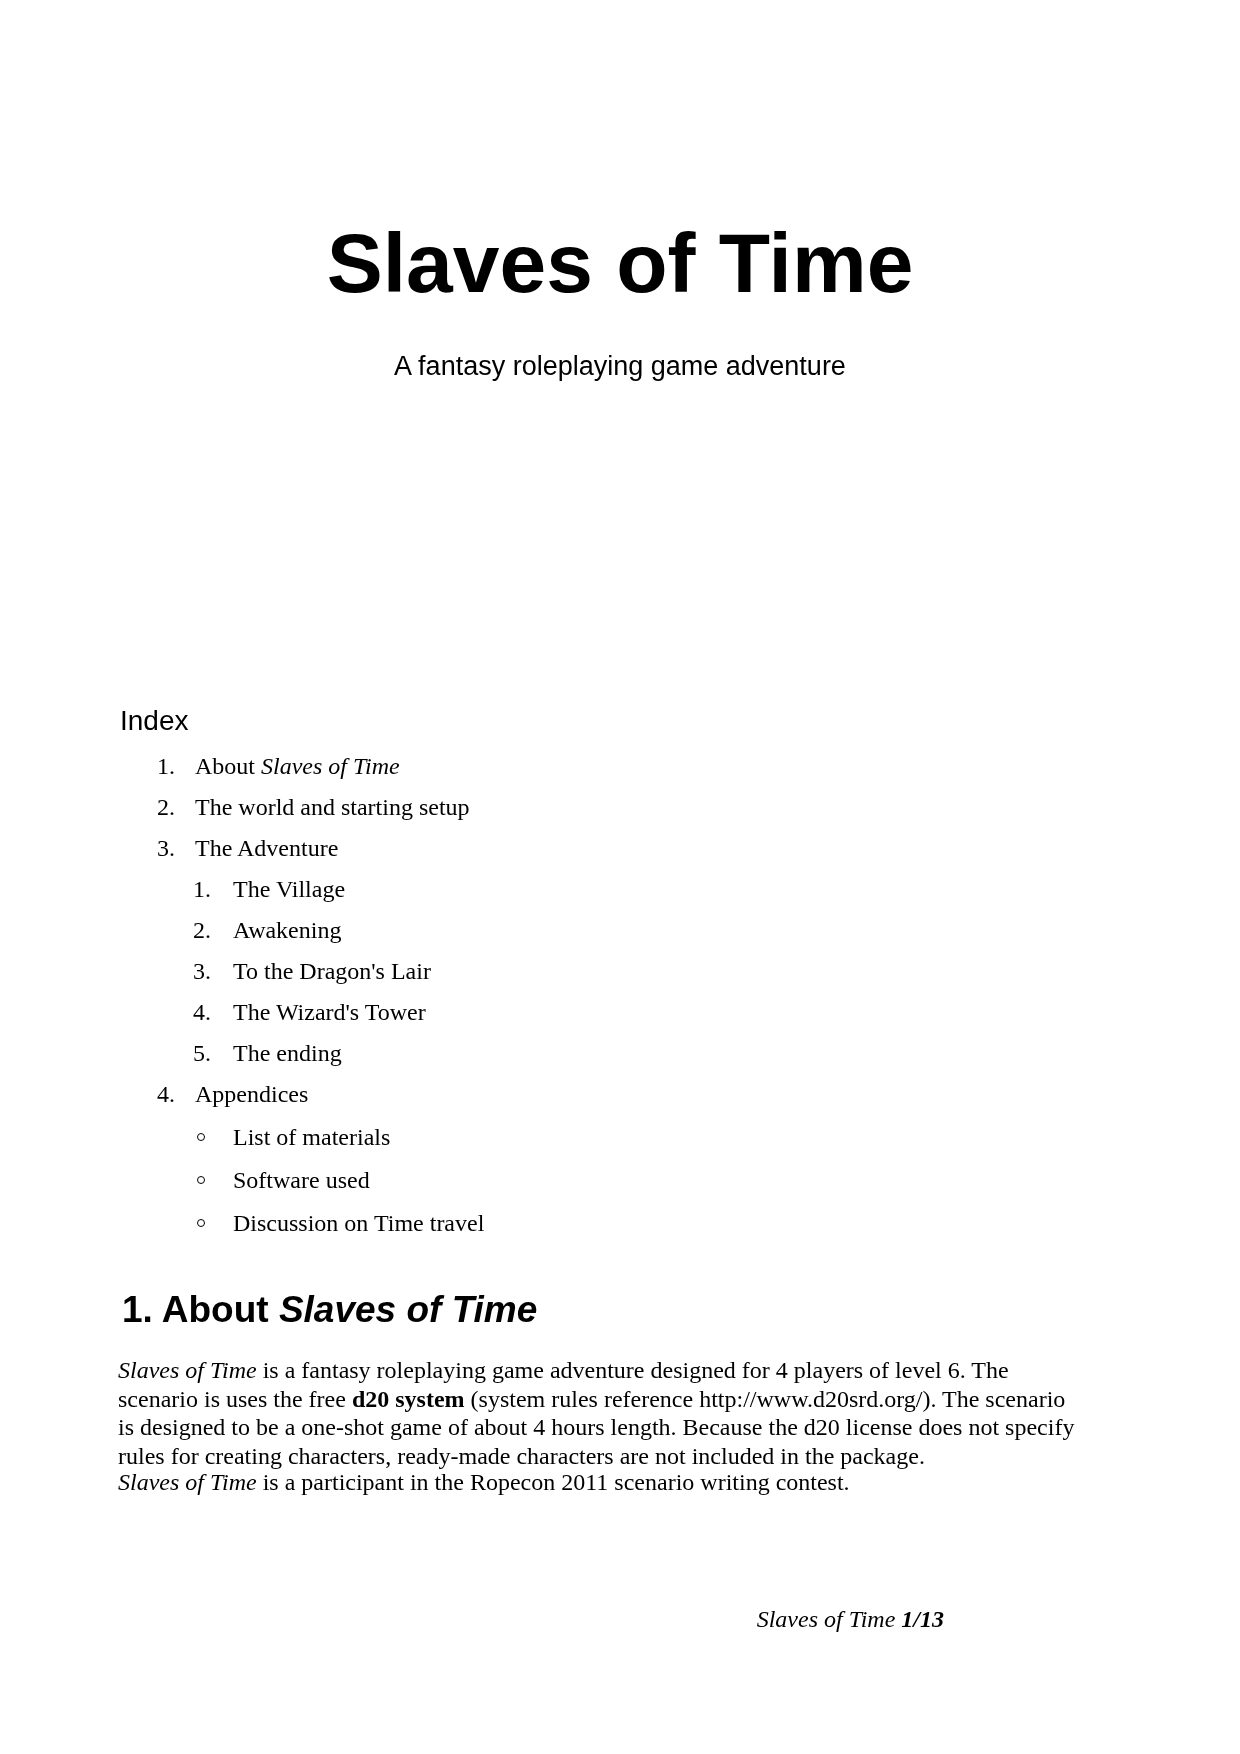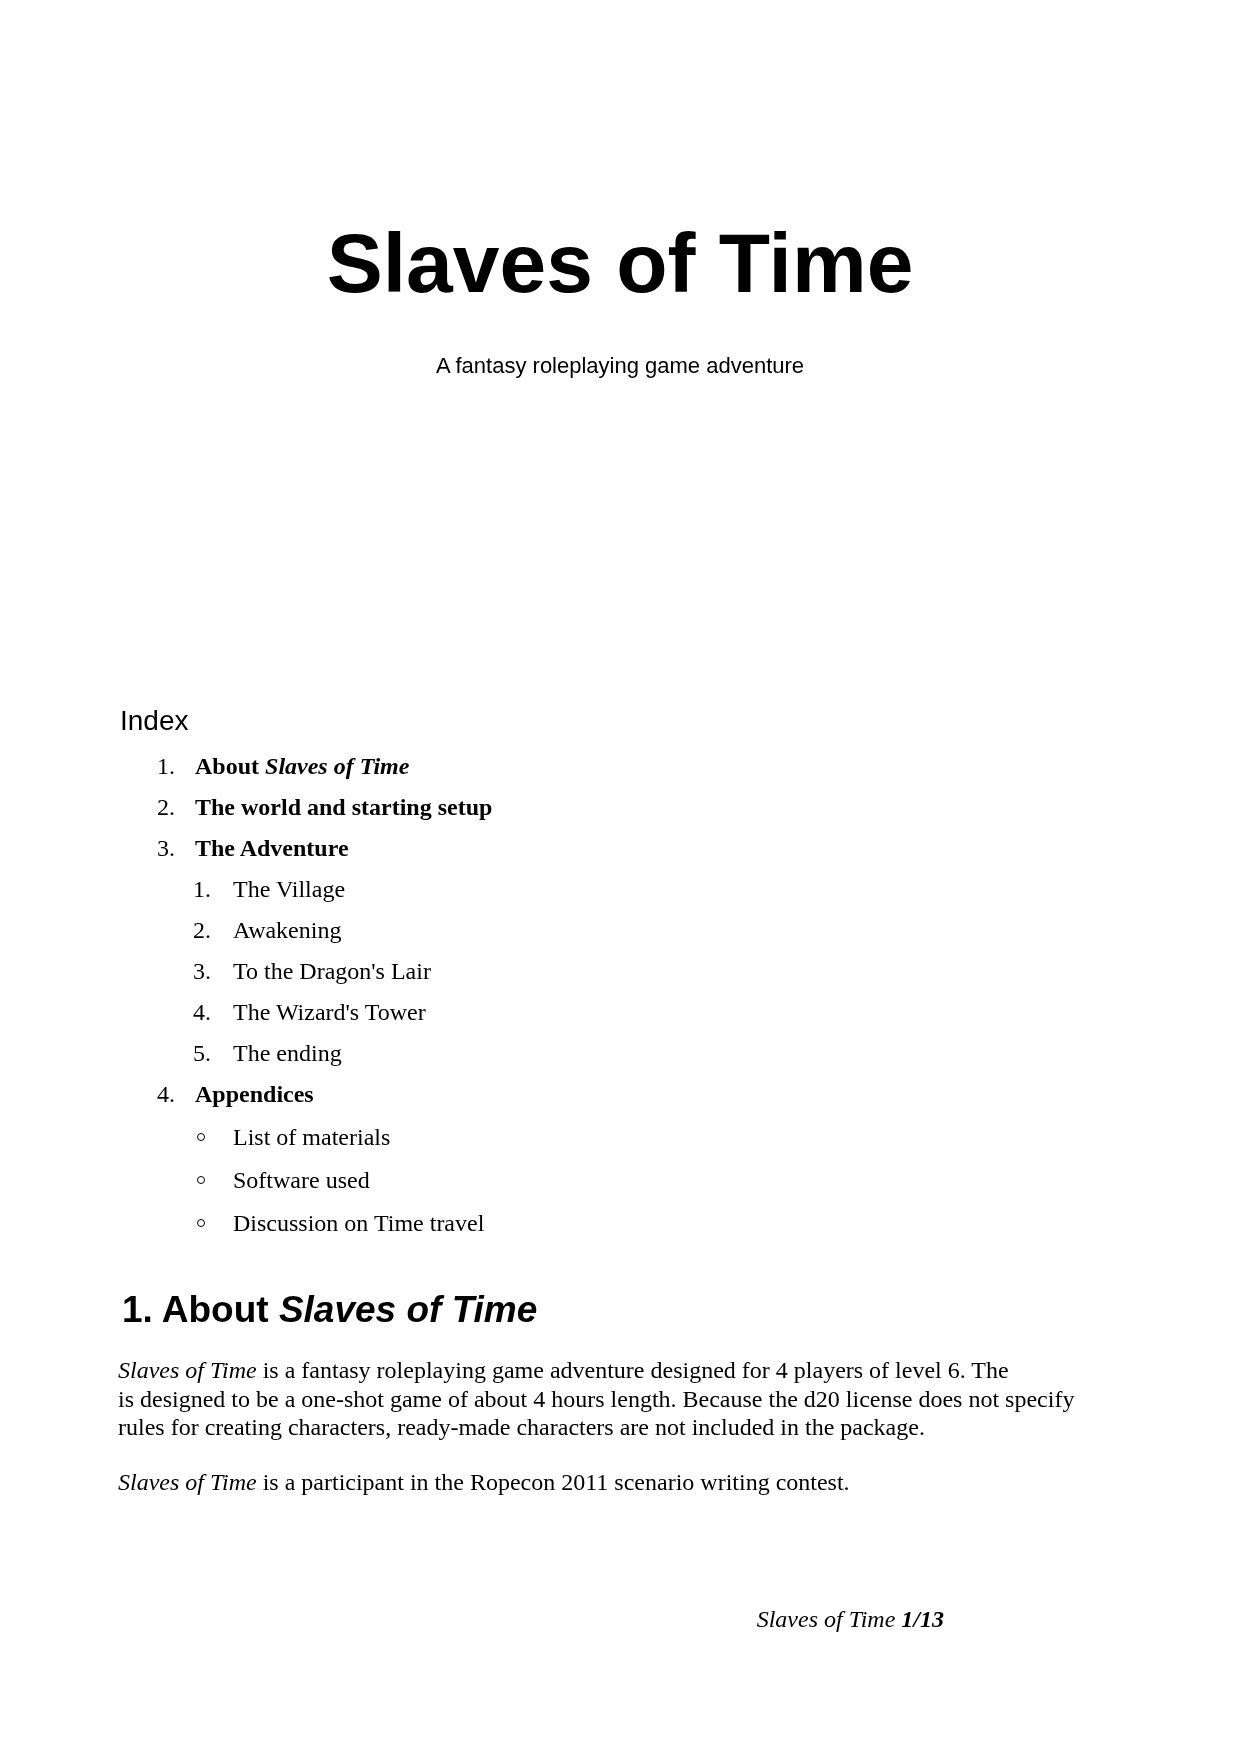--- a/index.html
+++ b/index.html
@@ -10,40 +10,40 @@
       position: absolute; left: 0; width: 1240px; top: 215px;
       text-align: center;
       font-family: "Liberation Sans", sans-serif; font-weight: bold;
       font-size: 84px; line-height: 96px; letter-spacing: 0px;
       margin: 0;
     }
     .subtitle {
       position: absolute; left: 0; width: 1240px; top: 348px;
       text-align: center;
       font-family: "Liberation Sans", sans-serif;
-      font-size: 22px; line-height: 36px;
+      font-size: 27px; line-height: 36px;
       margin: 0;
     }
 
     .index-heading {
       position: absolute; left: 120px; top: 704px;
       font-family: "Liberation Sans", sans-serif;
       font-size: 28px; line-height: 34px; margin: 0; font-weight: normal;
     }
 
     .toc { position: absolute; left: 0; top: 0; width: 1240px; }
     .toc-row {
       position: absolute; height: 34px;
       font-family: "Liberation Serif", serif; font-size: 24px; line-height: 34px;
       white-space: nowrap;
     }
     .toc-row .num { position: absolute; left: 0; top: 0; }
     .toc-row .label { position: absolute; top: 0; }
     .toc-row.l1 { left: 157px; }
-    .toc-row.l1 .label { left: 38px; font-weight: bold; }
+    .toc-row.l1 .label { left: 38px; }
     .toc-row.l2 { left: 193px; }
     .toc-row.l2 .label { left: 40px; }
     .bullet {
       position: absolute; left: 4px; top: 13px;
       width: 6px; height: 6px; border: 1.3px solid #000; border-radius: 50%;
     }
     .it { font-style: italic; }
     .b { font-weight: bold; }
 
     .section-heading {
@@ -138,20 +138,21 @@
     <div class="toc-row l2" style="top:1206px">
       <span class="bullet"></span>
       <span class="label">Discussion on Time travel</span>
     </div>
   </div>
 
   <h2 class="section-heading"><span>1. About </span><span class="it">Slaves of Time</span></h2>
 
   <p class="para para1">
     <span class="line"><span class="it">Slaves of Time</span><span> is a fantasy roleplaying game adventure designed for 4 players of level 6. The</span></span>
+    <span class="line"><span>scenario is uses the free </span><span class="b">d20 system</span><span> (system rules reference http://www.d20srd.org/). The scenario</span></span>
     <span class="line">is designed to be a one-shot game of about 4 hours length. Because the d20 license does not specify</span>
     <span class="line">rules for creating characters, ready-made characters are not included in the package.</span>
   </p>
 
   <p class="para para2">
     <span class="line"><span class="it">Slaves of Time</span><span> is a participant in the Ropecon 2011 scenario writing contest.</span></span>
   </p>
 
   <div class="footer"><span>Slaves of Time</span> <span class="pg">1/13</span></div>
 

